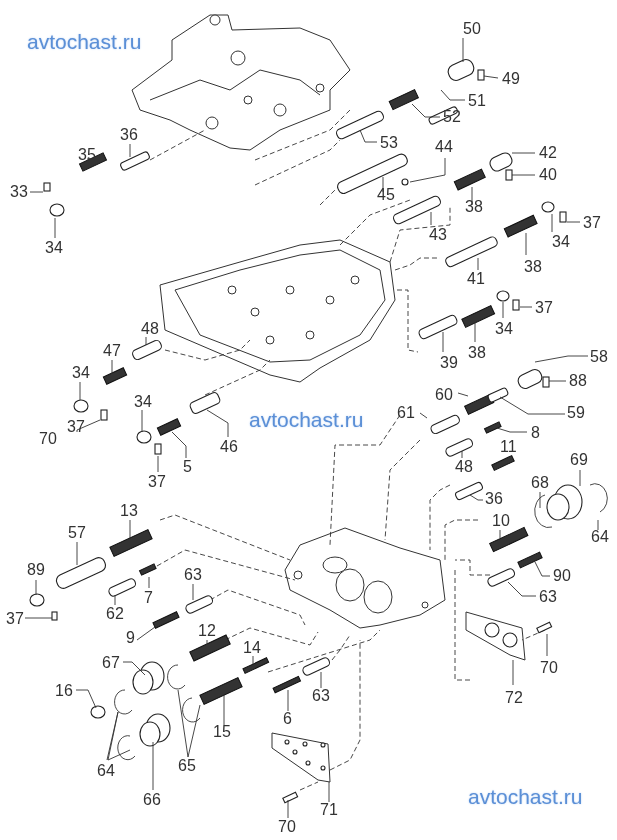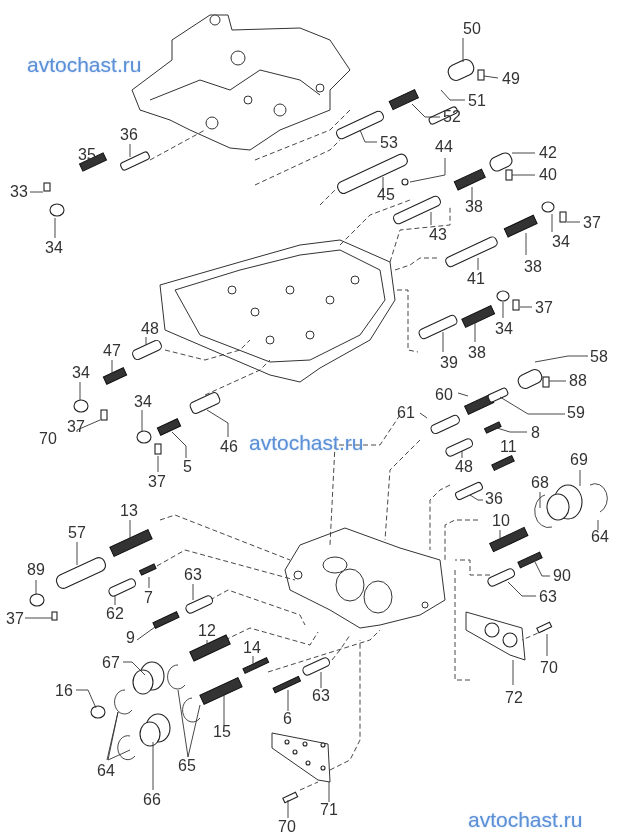--- a/index.html
+++ b/index.html
@@ -4,21 +4,21 @@
 <style>
   html, body { margin:0; padding:0; background:#fff; }
   #canvas { position:relative; width:617px; height:840px; overflow:hidden; background:#fff; font-family:"Liberation Sans", sans-serif; }
   svg#diagram { position:absolute; left:0; top:0; width:617px; height:840px; }
   .part { fill:#fff; stroke:#222; stroke-width:1.1; }
   .spring { fill:#333; stroke:#111; stroke-width:1; }
   .body { fill:#fff; stroke:#333; stroke-width:1; }
   .dash { fill:none; stroke:#333; stroke-width:0.9; stroke-dasharray:5 3; }
   .leader { fill:none; stroke:#333; stroke-width:0.9; }
   .lbl { font-family:"Liberation Sans", sans-serif; font-size:16px; fill:#333; }
-  .wm { position:absolute; font-family:"Liberation Sans", sans-serif; font-size:21px; color:#5b8fd6; text-shadow:0 0 2px #b9d1f2;margin-top:23px; }
+  .wm { position:absolute; font-family:"Liberation Sans", sans-serif; font-size:21px; color:#5b8fd6; text-shadow:0 0 2px #b9d1f2; }
 </style>
 </head>
 <body>
 
 <div id="canvas">
   <svg id="diagram" viewBox="0 0 617 840">
 
     <g>
       <path class="body" d="M132,90 L172,60 L172,40 L210,15 L228,15 L232,30 L300,28 L330,40 L350,70 L330,90 L330,110 L280,130 L250,150 L230,148 L190,130 L170,120 L140,110 Z"></path>
       <path class="body" d="M150,100 L200,80 L230,90 L260,70 L300,80 L320,95" fill="none"></path>

